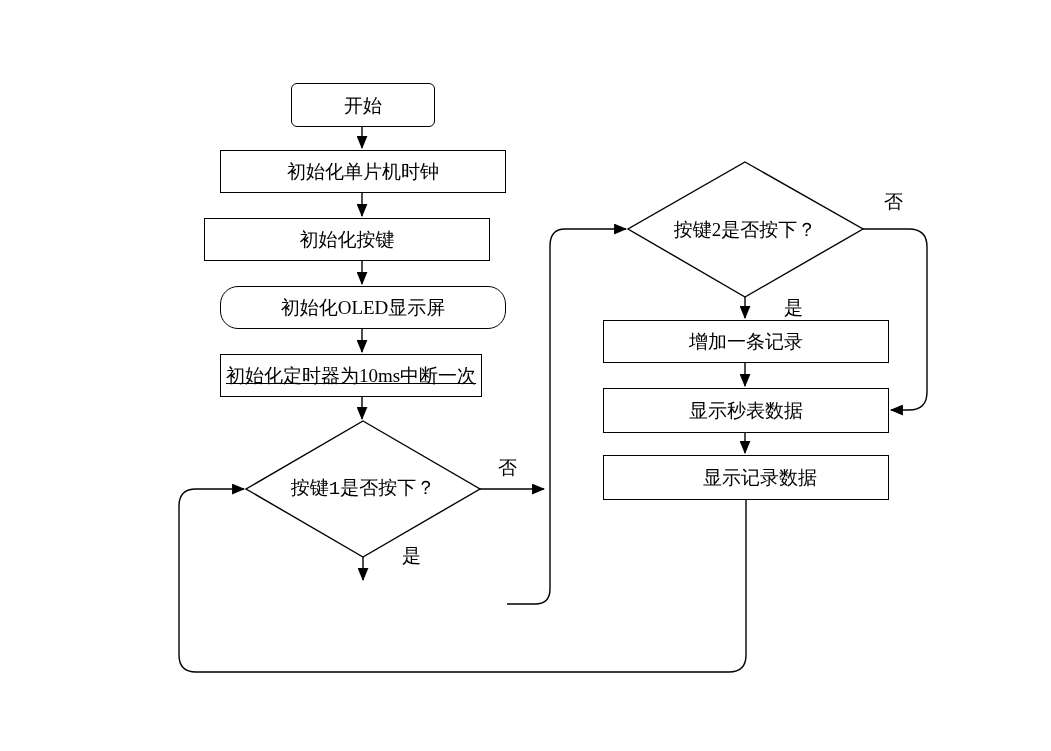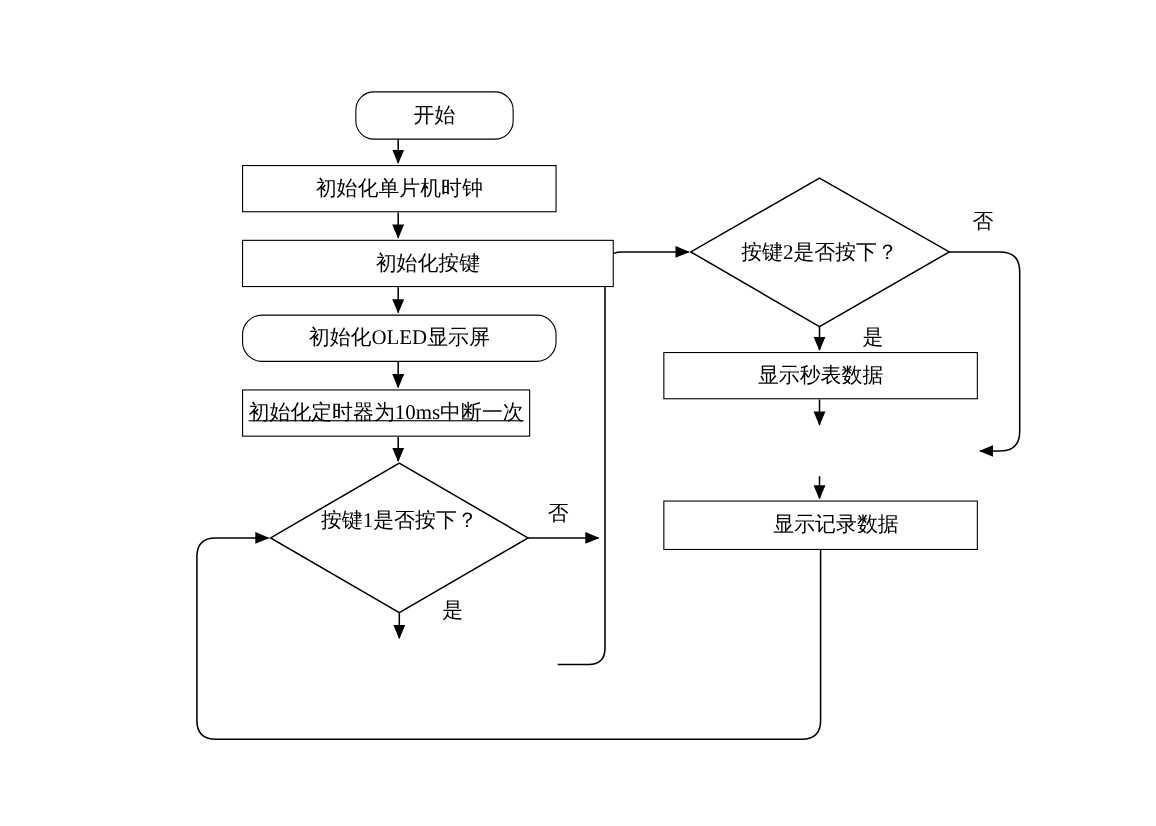--- a/index.html
+++ b/index.html
@@ -27,22 +27,21 @@
     border: 1.4px solid #000000;
     background: #ffffff;
     display: flex;
     align-items: center;
     justify-content: center;
     font-size: 19px;
     line-height: 1;
     white-space: nowrap;
   }
   .terminator {
-    border-radius: 17px;
-    margin-left: 32px;
+    border-radius: 6px;
   }
   .diamond-text {
     position: absolute;
     display: flex;
     align-items: center;
     justify-content: center;
     font-size: 19px;
     line-height: 1;
     white-space: nowrap;
     background: transparent;
@@ -83,28 +82,29 @@
     <path d="M507 604 L535 604 Q550 604 550 589 L550 246 Q550 229 565 229 L626 229" fill="none" stroke="#000000" stroke-width="1.4" marker-end="url(#arr)"></path>
 
     <path d="M863 229 L909 229 Q927 229 927 247 L927 392 Q927 410 909 410 L891 410" fill="none" stroke="#000000" stroke-width="1.4" marker-end="url(#arr)"></path>
 
     <path d="M746 500 L746 655 Q746 672 729 672 L196 672 Q179 672 179 655 L179 506 Q179 489 196 489 L244 489" fill="none" stroke="#000000" stroke-width="1.4" marker-end="url(#arr)"></path>
   </svg>
 
   <div class="node terminator" style="left:291px; top:83px; width:144px; height:44px;">开始</div>
 
   <div class="node" style="left:220px; top:150px; width:286px; height:43px;">初始化单片机时钟</div>
-  <div class="node" style="left:220px; top:218px; width:338px; height:43px;">初始化按键</div>
+  <div class="node" style="left:204px; top:218px; width:286px; height:43px;">初始化按键</div>
   <div class="node" style="left:220px; top:286px; width:286px; height:43px;border-radius:18px;">初始化OLED显示屏</div>
   <div class="node" style="left:220px; top:354px; width:262px; height:43px;text-decoration:underline;">初始化定时器为10ms中断一次</div>
 
-  <div class="node" style="left:603px; top:320px; width:286px; height:43px;">显示秒表数据</div>
+  <div class="node" style="left:603px; top:320px; width:286px; height:43px;">增加一条记录</div>
+  <div class="node" style="left:603px; top:388px; width:286px; height:45px;">显示秒表数据</div>
   <div class="node" style="left:603px; top:455px; width:286px; height:45px;padding-left:28px;">显示记录数据</div>
 
-  <div class="diamond-text" style="left:253px; top:461px; width:220px; height:24px;">按键1是否按下？</div>
+  <div class="diamond-text" style="left:253px; top:477px; width:220px; height:24px;font-family:Liberation Mono, monospace;">按键1是否按下？</div>
   <div class="diamond-text" style="left:635px; top:217px; width:220px; height:24px;text-align:center;">按键2是否按下？</div>
 
   <div class="edge-label" style="left:498px; top:458px;">否</div>
   <div class="edge-label" style="left:402px; top:546px;">是</div>
   <div class="edge-label" style="left:884px; top:192px;">否</div>
   <div class="edge-label" style="left:784px; top:298px;">是</div>
 
 </div>
 
 </body></html>

